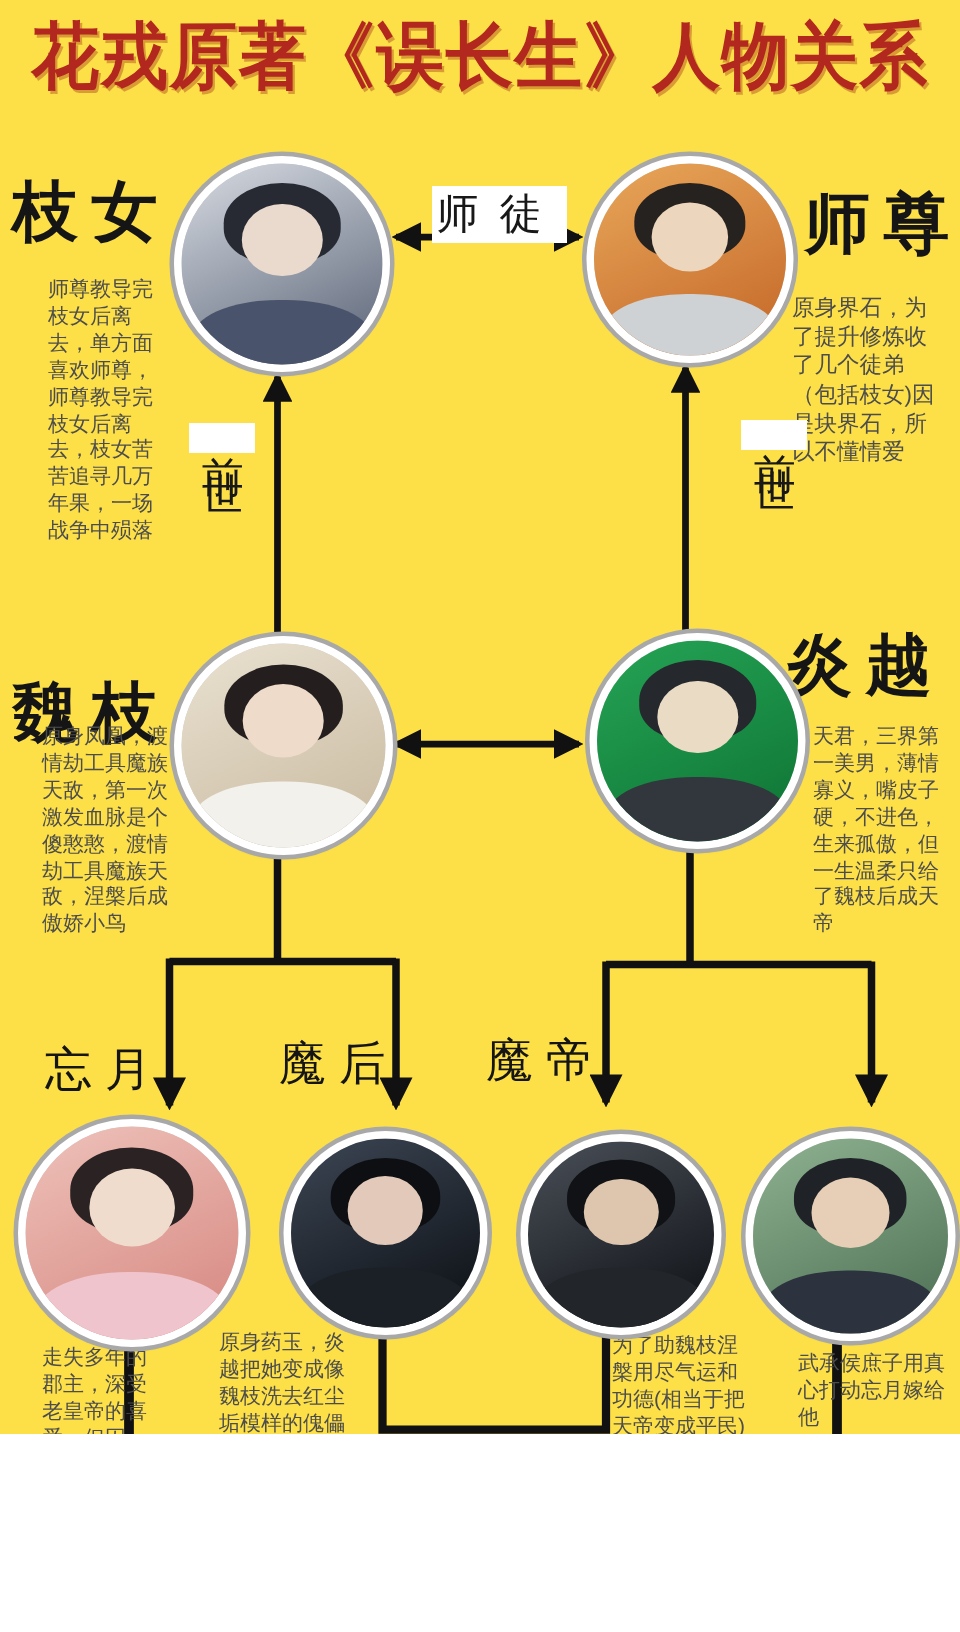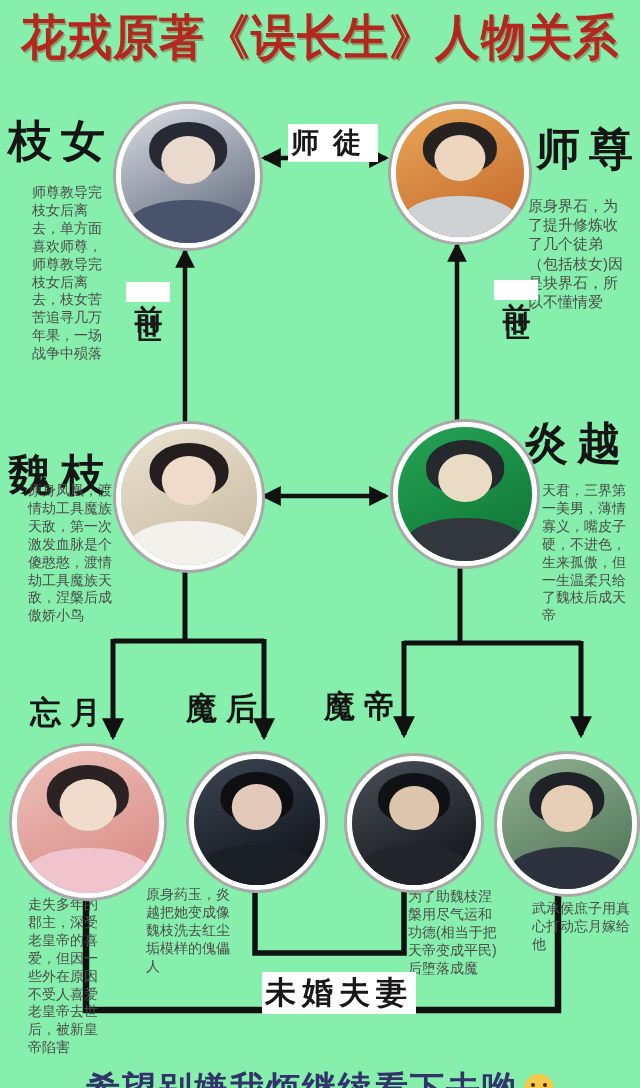--- a/index.html
+++ b/index.html
@@ -1,27 +1,27 @@
 <!DOCTYPE html>
 <html><head>
 <meta charset="utf-8">
 <style>
   html,body{margin:0;padding:0;background:#fff;}
-  .page{position:relative;width:640px;height:1088px;background:#86efac;overflow:hidden;
+  .page{position:relative;width:640px;height:956px;background:#fde047;overflow:hidden;
         font-family:"Liberation Sans",sans-serif;color:#222;}
   .title{position:absolute;left:0;top:8px;width:640px;text-align:center;
          font-family:"Liberation Serif",serif;font-weight:bold;font-size:45px;
          color:#b3281e;letter-spacing:1px;white-space:nowrap;
          text-shadow:1.5px 1.5px 0 rgba(150,25,18,.35);transform:scaleY(1.08);}
   .connectors{position:absolute;left:0;top:0;}
   .char-name{position:absolute;font-size:44px;font-weight:600;color:#151515;
              letter-spacing:9px;white-space:nowrap;}
-  .char-name.small{font-size:31px;letter-spacing:9px;font-weight:700;}
+  .char-name.small{font-size:31px;letter-spacing:9px;font-weight:400;}
   .char-desc{position:absolute;font-size:14px;line-height:1.28;color:#4d4d4d;text-align:left;}
-  .rel-label{position:absolute;font-size:28px;color:#181818;font-weight:700;white-space:nowrap;
+  .rel-label{position:absolute;font-size:28px;color:#181818;font-weight:400;white-space:nowrap;
              background:#fff;padding:0 3px;}
   .rel-label.vertical{writing-mode:vertical-rl;text-orientation:upright;letter-spacing:10px;}
   .circle{position:absolute;border-radius:50%;border:5px solid #ffffff;
           box-shadow:0 0 0 3px #a8a8a8,0 1px 3px rgba(0,0,0,.25);overflow:hidden;background:#ccc;}
   .portrait{position:relative;width:100%;height:100%;
             background:linear-gradient(155deg,var(--bg1) 0%,var(--bg2) 85%);}
   .portrait .hair{position:absolute;left:50%;top:10%;width:58%;height:40%;
                   transform:translateX(-50%);background:var(--hair);
                   border-radius:50% 50% 44% 44%;}
   .portrait .head{position:absolute;left:50%;top:20%;width:40%;height:36%;

